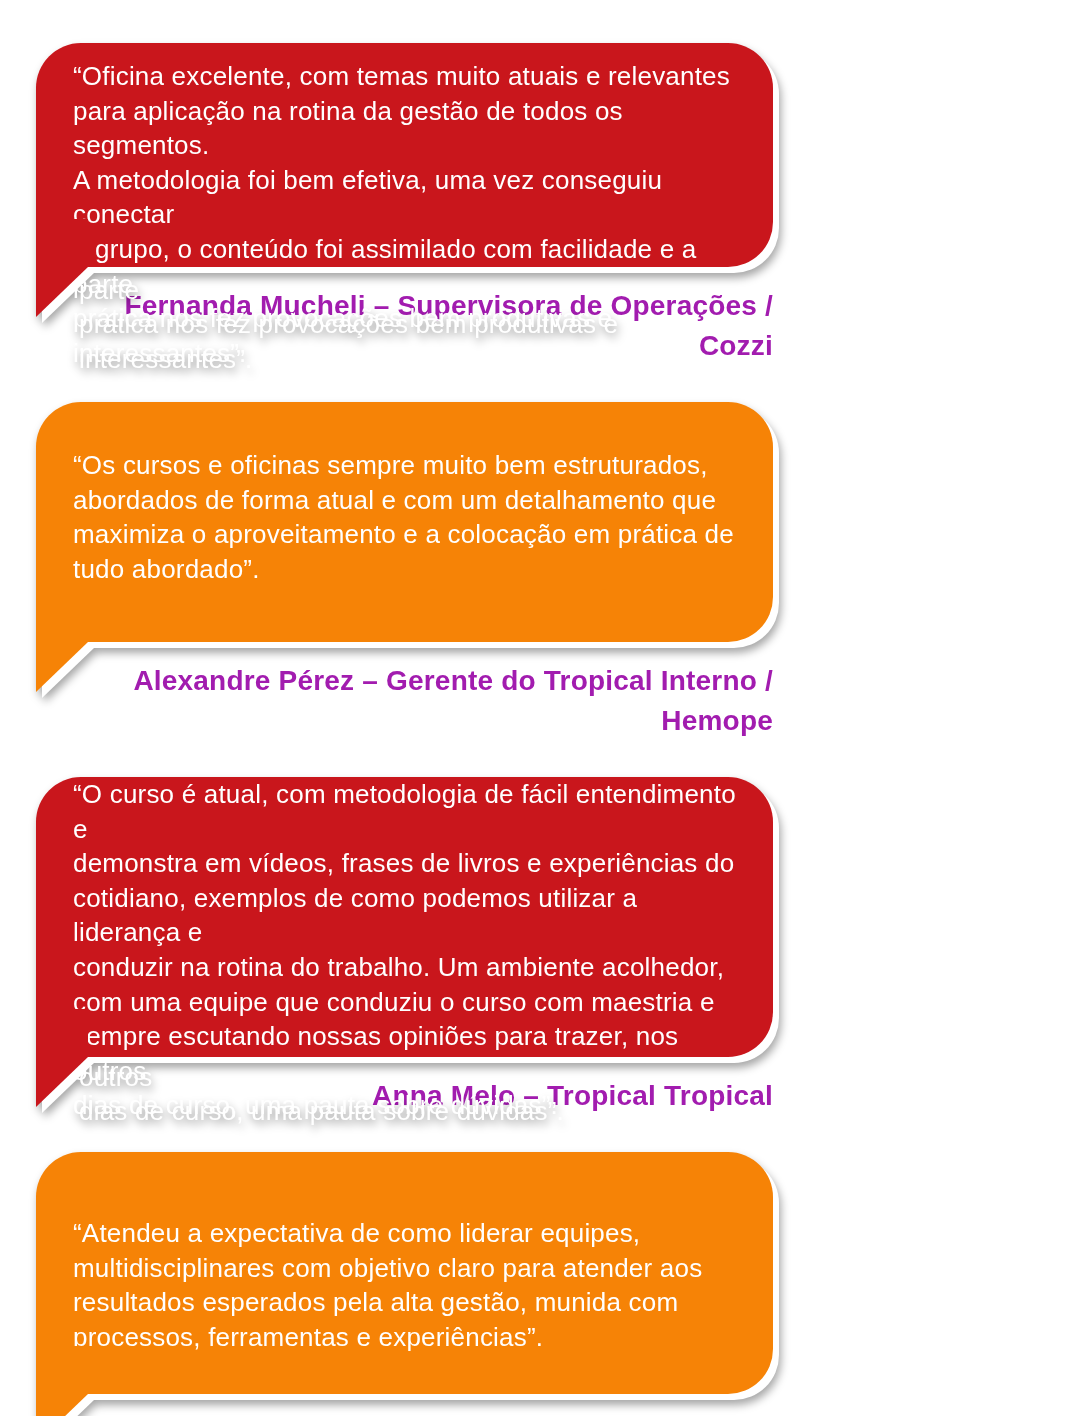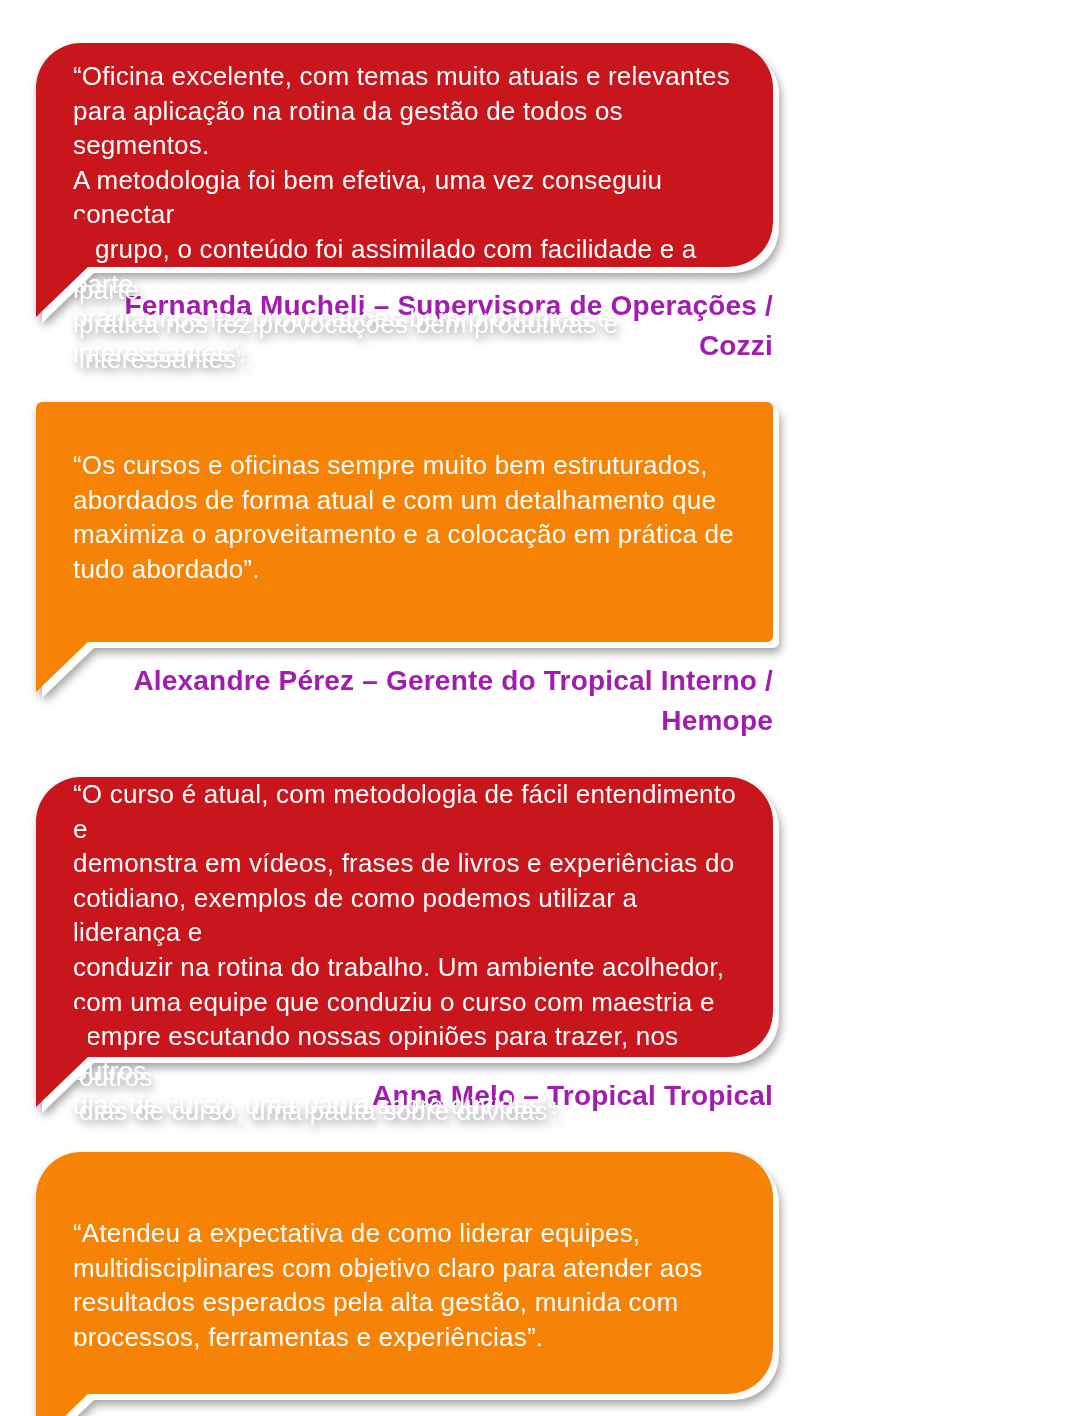--- a/index.html
+++ b/index.html
@@ -61,21 +61,21 @@
     color: #a21caf;
     font-size: 28px;
     line-height: 40px;
     font-weight: 700;
     letter-spacing: 0.2px;
     text-align: right;
   }
 
   
   .b1 .bubble { height: 224px; padding-top: 16px; }
-  .b2 .bubble { height: 240px; padding-top: 46px; border-radius: 6px; }
+  .b2 .bubble { height: 240px; padding-top: 46px; }
   .b3 .bubble { height: 280px; }
   .b4 .bubble { height: 242px; padding-top: 64px; }
 </style>
 </head>
 <body>
 
 <div class="testimonial-block b1" style="--bubble-color: #c9161c;">
   <div class="bubble-shape">
     <div class="bubble">
       <p class="quote-text">“Oficina excelente, com temas muito atuais e relevantes

